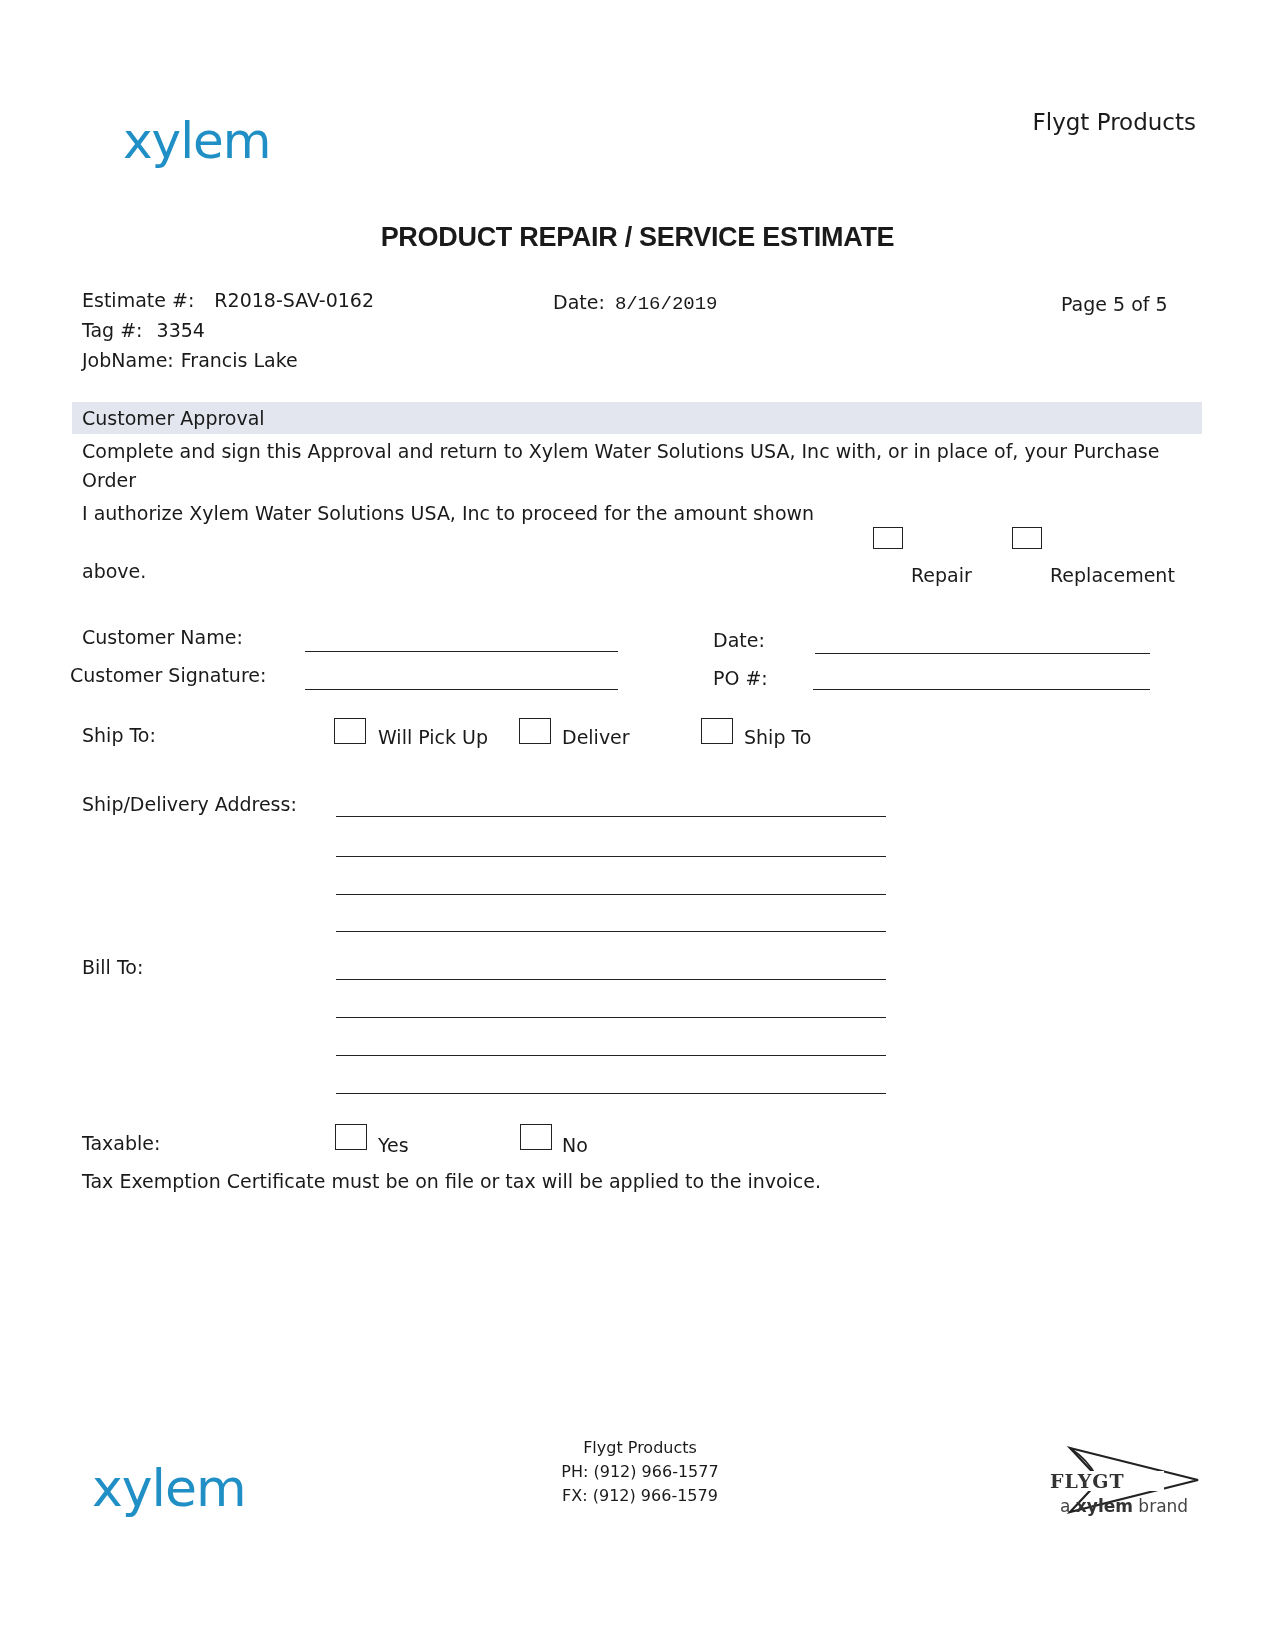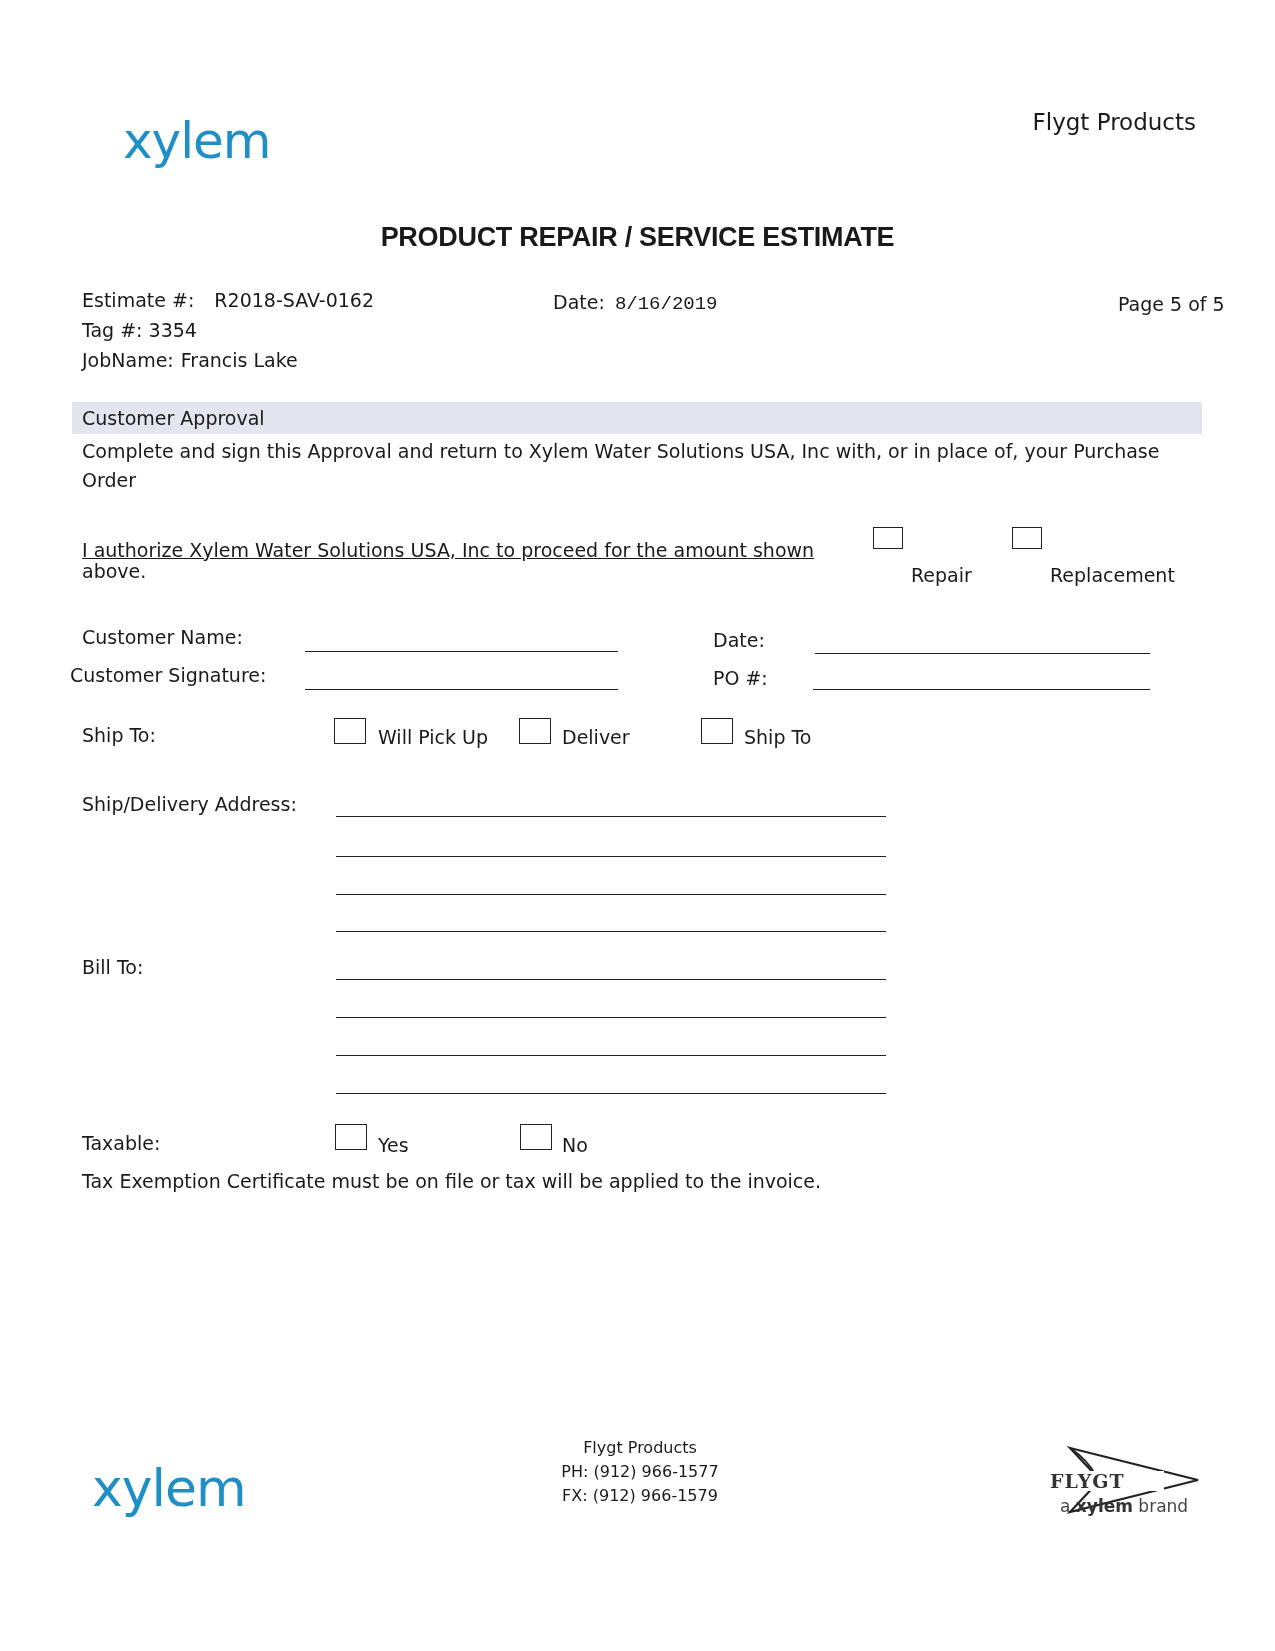--- a/index.html
+++ b/index.html
@@ -32,38 +32,38 @@
   <div>Flygt Products</div>
 </div>
 <div class="abs title">PRODUCT REPAIR / SERVICE ESTIMATE</div>
 
 <div class="abs meta" style="left:82px; top:289px;">
   <span>Estimate #:</span>
   <span style="margin-left:14px;">R2018-SAV-0162</span>
 </div>
 <div class="abs meta" style="left:82px; top:319px;">
   <span>Tag #:</span>
-  <span style="">3354</span>
+  <span style="margin-left:8px;">3354</span>
 </div>
 <div class="abs meta" style="left:82px; top:349px;">
   <span>JobName:</span>
   <span style="margin-left:1px;">Francis Lake</span>
 </div>
 <div class="abs meta" style="left:553px; top:291px;">
   <span>Date:</span>
   <span style="margin-left:4px;font-family:Liberation Mono, monospace;">8/16/2019</span>
 </div>
-<div class="abs meta" style="left:1118px; top:293px;">Page 5 of 5</div>
+<div class="abs meta" style="left:1061px; top:293px;">Page 5 of 5</div>
 
 <div class="abs band"></div>
 <div class="abs band-label">Customer Approval</div>
 <div class="abs txt" style="left:82px; top:440px;">Complete and sign this Approval and return to Xylem Water Solutions USA, Inc with, or in place of, your Purchase</div>
 <div class="abs txt" style="left:82px; top:469px;">Order</div>
 
-<div class="abs txt" style="left:82px; top:539px;text-decoration:underline;">I authorize Xylem Water Solutions USA, Inc to proceed for the amount shown</div>
+<div class="abs txt" style="left:82px; top:502px;">I authorize Xylem Water Solutions USA, Inc to proceed for the amount shown</div>
 <div class="abs txt" style="left:82px; top:560px;">above.</div>
 
 <div class="abs checkbox" style="left:873px; top:527px;"></div>
 <div class="abs txt" style="left:911px; top:564px;">Repair</div>
 <div class="abs checkbox" style="left:1012px; top:527px;"></div>
 <div class="abs txt" style="left:1050px; top:564px;">Replacement</div>
 
 <div class="abs txt" style="left:82px; top:626px;">Customer Name:</div>
 <div class="abs line" style="left:305px; top:651px; width:313px;"></div>
 <div class="abs txt" style="left:70px; top:664px;">Customer Signature:</div>

